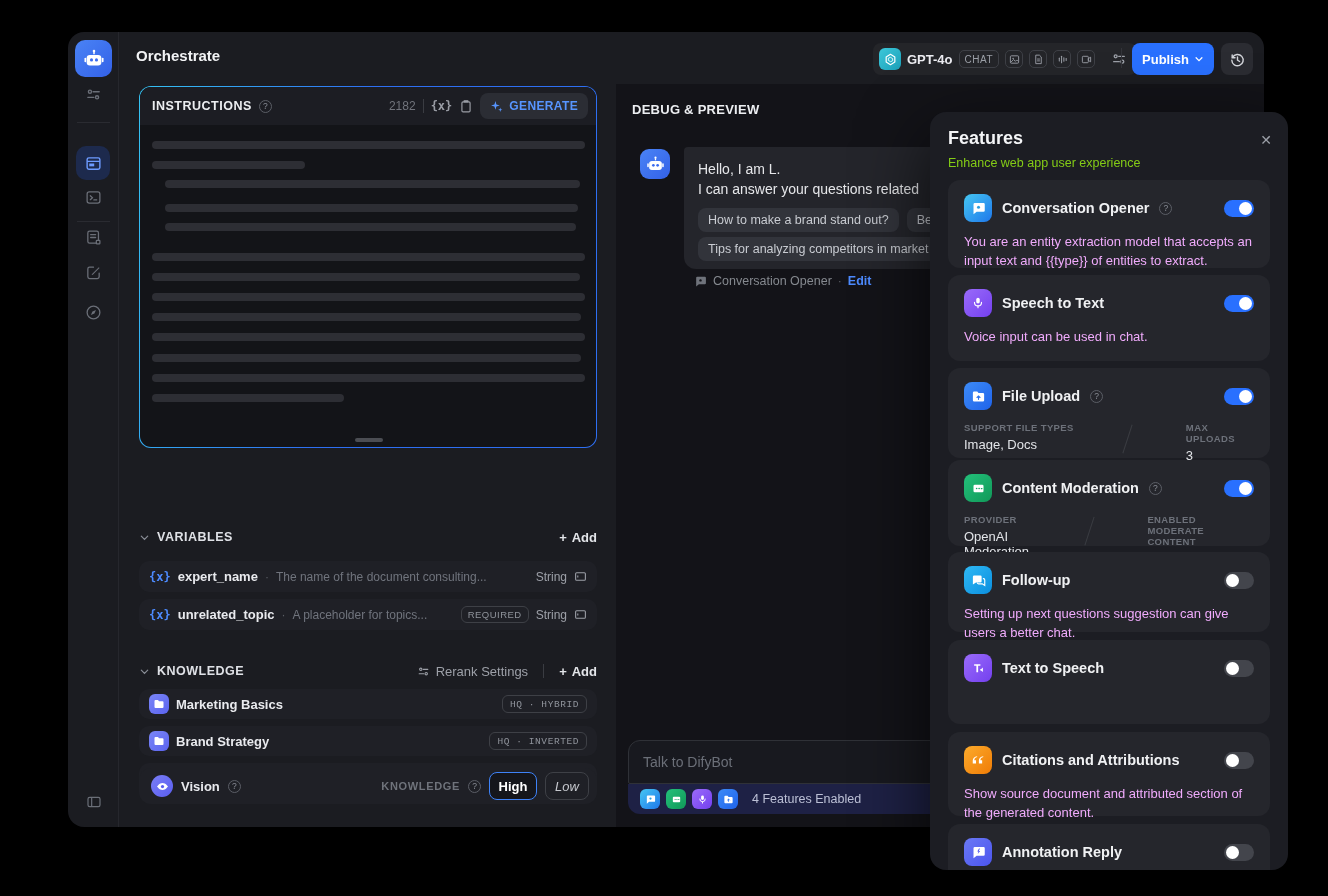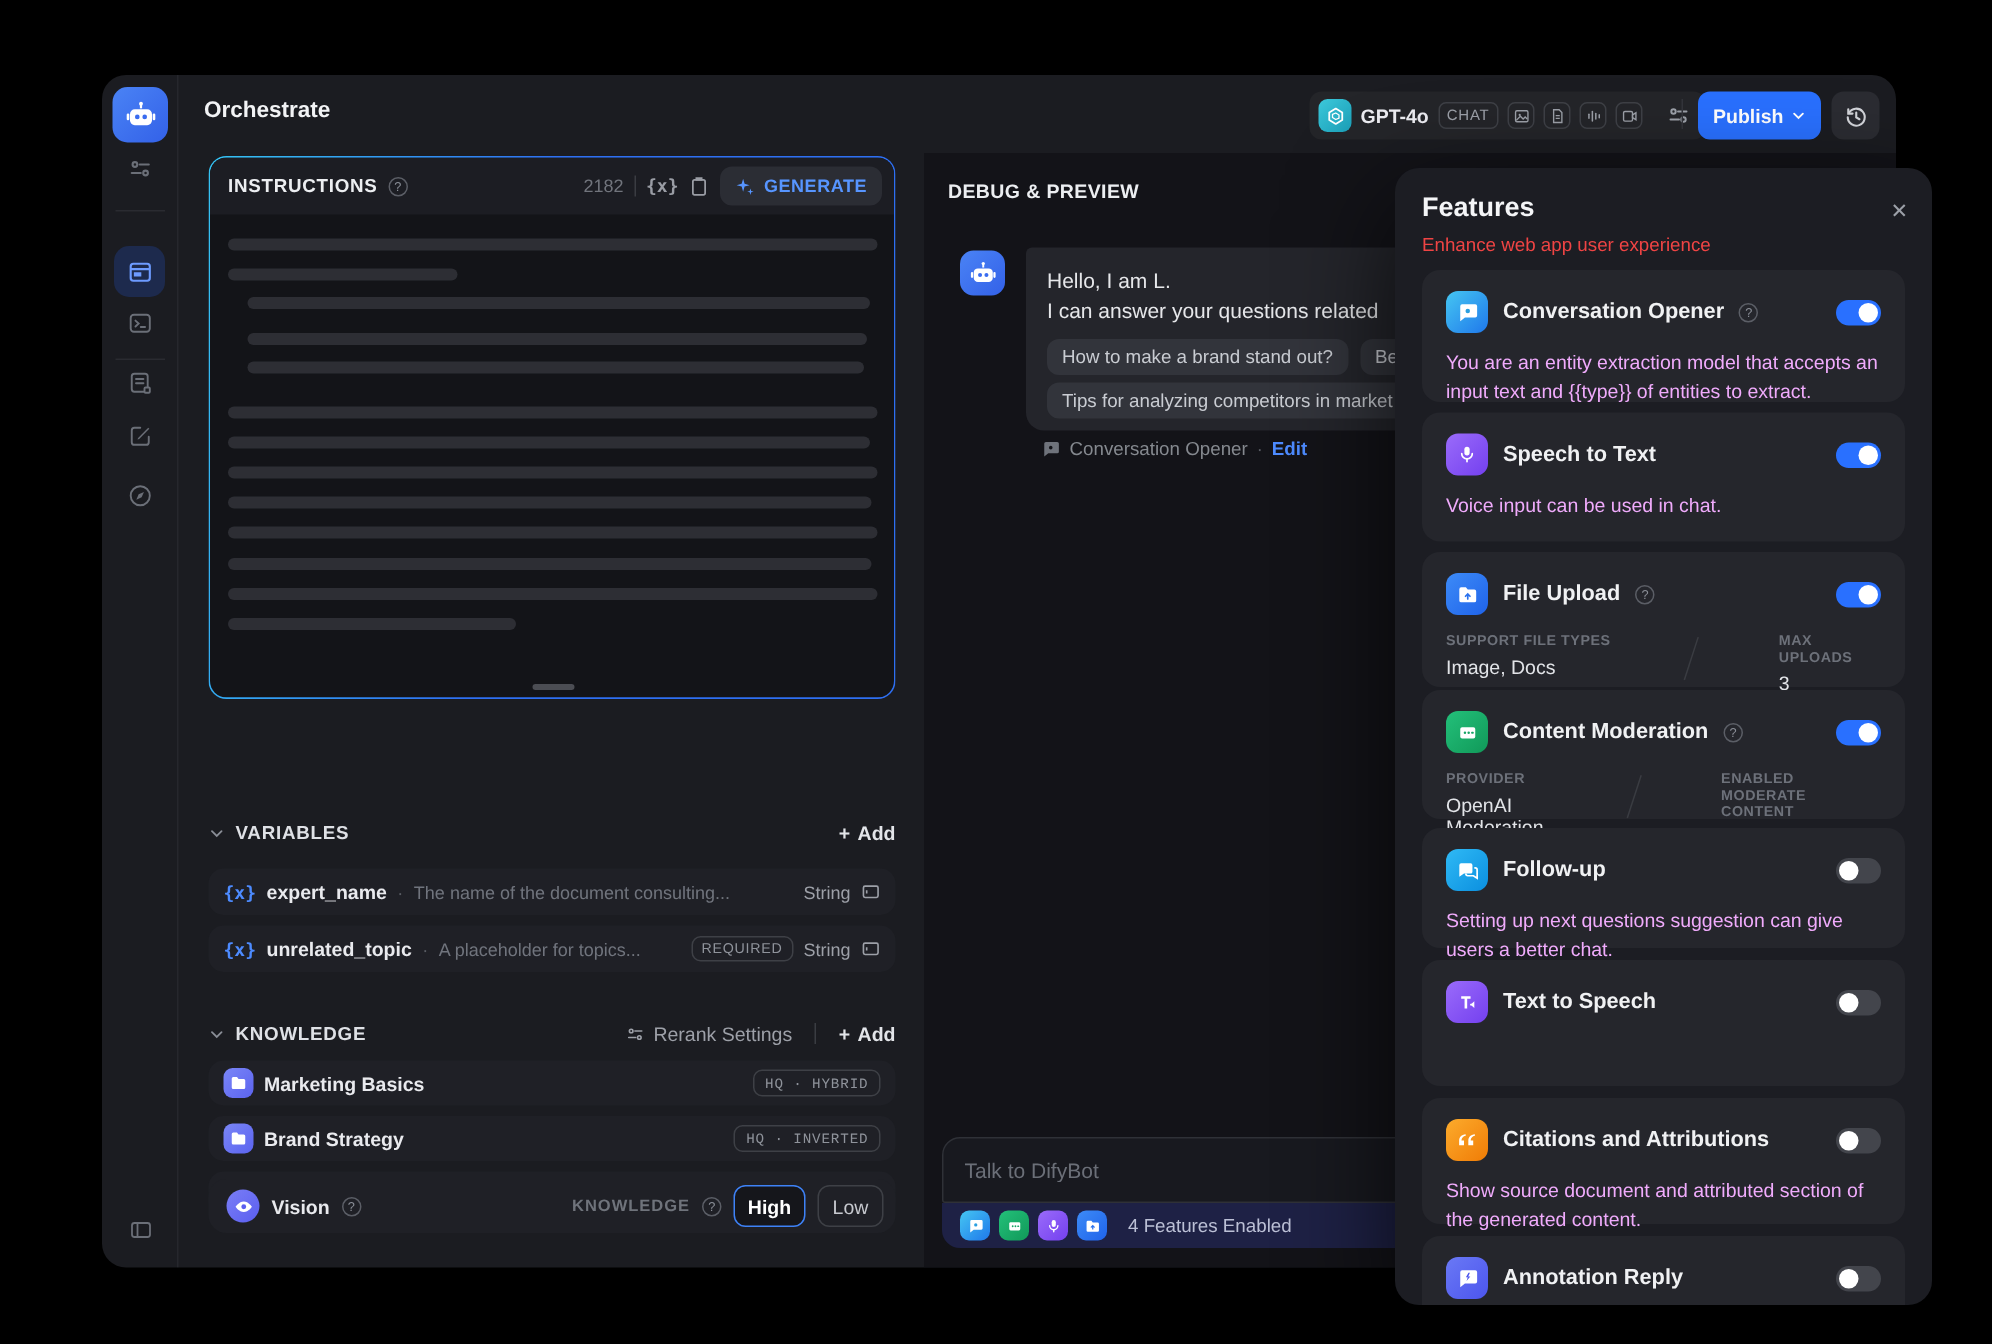--- a/index.html
+++ b/index.html
@@ -2,21 +2,21 @@
 <html><head>
 <meta charset="utf-8">
 <style>
   * { margin:0; padding:0; box-sizing:border-box; }
   html,body { background:#000; }
   body { font-family:"Liberation Sans", sans-serif; }
   .stage { position:relative; width:1328px; height:896px; background:#000; overflow:hidden; }
   .abs { position:absolute; }
 
   
-  .window { position:absolute; left:68px; top:50px; width:1196px; height:795px;
+  .window { position:absolute; left:68px; top:32px; width:1196px; height:795px;
             background:#1b1c21; border-radius:16px; overflow:hidden;
             box-shadow:0 20px 60px rgba(0,0,0,.65); }
 
   
   .sidebar { position:absolute; left:0; top:0; width:51px; height:100%; border-right:1px solid #26272d; }
   .side-ic { position:absolute; left:0; width:51px; display:flex; justify-content:center; color:#6b6f78; }
   .side-div { position:absolute; left:9px; width:33px; height:1px; background:#2a2b31; }
   .app-icon { position:absolute; left:7px; top:8px; width:37px; height:37px; border-radius:10px;
               background:linear-gradient(135deg,#4a83f5,#3361e8); display:flex; align-items:center; justify-content:center; }
   .nav-active { position:absolute; left:8px; top:114px; width:34px; height:34px; border-radius:10px;
@@ -79,21 +79,21 @@
               padding:2.5px 7px;font-family:Liberation Mono, monospace; }
   .rerank { margin-left:auto; display:flex; align-items:center; gap:6px; color:#9da0a8; font-size:13px; cursor:pointer; }
 
   .vision-row { position:absolute; left:0; top:682px; width:458px; height:36px; background:#1f2026;
                 border-radius:12px; display:flex; align-items:center; gap:8px; padding:0 8px 0 12px; }
   .vision-ic { width:22px; height:22px; border-radius:50%; background:linear-gradient(135deg,#7a7ef6,#5a5ef0);
                display:flex; align-items:center; justify-content:center; flex:none; }
   .res-label { font-size:11px; letter-spacing:.06em; color:#6f737b; font-weight:700; }
   .res-btn { height:28px; border-radius:8px; font-size:13px; display:flex; align-items:center; justify-content:center; cursor:pointer; }
   .res-high { width:48px; background:#15161b; border:1.5px solid #3e82f7; color:#fff; font-weight:700; }
-  .res-low { width:44px; border:1px solid #3e4046; color:#c7c9cf; }
+  .res-low { width:44px; border:1px solid #3e4046; color:#c7c9cf;font-style:italic; }
 
   
   .debug { position:absolute; left:548px; top:52px; width:648px; height:743px; background:#131318; }
   .debug-title { position:absolute; left:16px; top:18px; font-size:13px; font-weight:700; letter-spacing:.02em; color:#eceef1; }
   .bot-ava { position:absolute; left:24px; top:65px; width:30px; height:30px; border-radius:9px;
              background:linear-gradient(135deg,#4a83f5,#3361e8); display:flex; align-items:center; justify-content:center; }
   .bubble { position:absolute; left:68px; top:63px; width:400px; height:122px; background:#24252b;
             border-radius:4px 12px 12px 12px; padding:12px 14px; }
   .bub-line { font-size:14px; line-height:20px; color:#e6e7ea; white-space:nowrap; }
   .chips { margin-top:9px; display:flex; gap:8px; }
@@ -110,21 +110,21 @@
   .chat-input input::placeholder { color:#6b6f78; }
   .feat-bar { position:absolute; left:12px; top:700px; width:622px; height:30px; background:#1e2145;
               border-radius:0 0 12px 12px; display:flex; align-items:center; gap:6px; padding:0 12px; }
   .fb-ic { width:20px; height:20px; border-radius:6px; display:flex; align-items:center; justify-content:center; flex:none; }
   .fb-text { margin-left:8px; color:#bcc0d6; font-size:12.5px; }
 
   
   .features { position:absolute; left:930px; top:112px; width:358px; height:758px; background:#1c1d23;
               border-radius:16px; overflow:hidden; box-shadow:0 24px 70px rgba(0,0,0,.7); z-index:10; }
   .feat-title { position:absolute; left:18px; top:16px; font-size:18px; font-weight:700; color:#f4f5f7; }
-  .feat-sub { position:absolute; left:18px; top:44px; font-size:12.5px; color:#ef4444; }
+  .feat-sub { position:absolute; left:18px; top:44px; font-size:12.5px; color:#84cc16; }
   .close-x { position:absolute; right:16px; top:20px; color:#9ca0a8; font-size:14px; cursor:pointer; }
   .fcard { position:absolute; left:18px; width:322px; background:#25262c; border-radius:12px; padding:14px 16px; }
   .fcard-head { display:flex; align-items:center; gap:10px; }
   .f-icon { width:28px; height:28px; border-radius:8px; display:flex; align-items:center; justify-content:center; flex:none; }
   .f-title { font-size:14.5px; font-weight:700; color:#f0f1f3; }
   .f-desc { margin-top:10px; font-size:13px; line-height:19px; color:#f0abfc; }
   .toggle { margin-left:auto; width:30px; height:17px; border-radius:9px; position:relative; cursor:pointer; flex:none; }
   .toggle.on { background:#2970ff; }
   .toggle.off { background:#43454c; }
   .toggle .knob { position:absolute; top:2px; width:13px; height:13px; border-radius:50%; background:#fff; }

